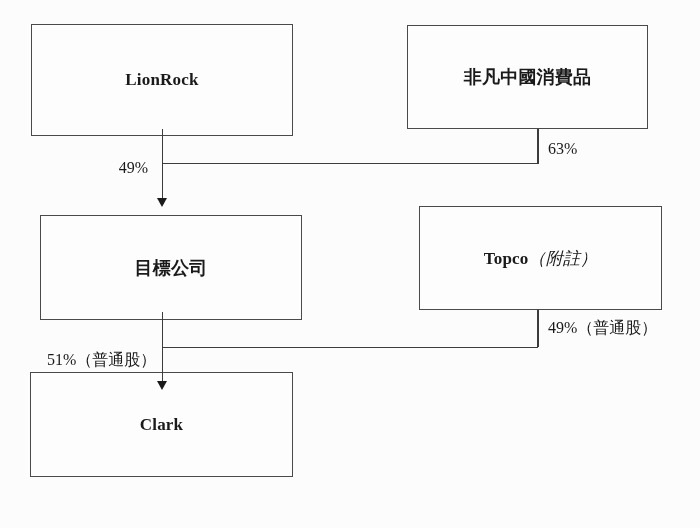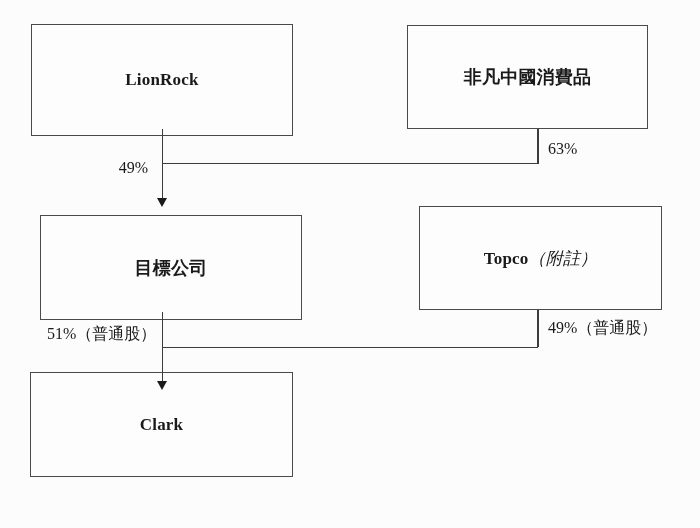--- a/index.html
+++ b/index.html
@@ -100,17 +100,17 @@
 
   <div class="line vline" style="left:161.5px; top:312px; height:70px;"></div>
   <div class="line vline" style="left:537px; top:310px; height:37px;"></div>
   <div class="line hline" style="left:162px; top:346.5px; width:376px;"></div>
   <div class="arrow-down" style="left:157px; top:381px;"></div>
 
   <div class="edge-label right-align" style="left:90px; top:154px; width:58px;">49%</div>
 
   <div class="edge-label" style="left:548px; top:141px;">63%</div>
 
-  <div class="edge-label" style="left:47px; top:326px;">51%（普通股）</div>
+  <div class="edge-label" style="left:47px; top:352px;">51%（普通股）</div>
 
   <div class="edge-label" style="left:548px; top:320px;">49%（普通股）</div>
 
 </div>
 
 </body></html>

